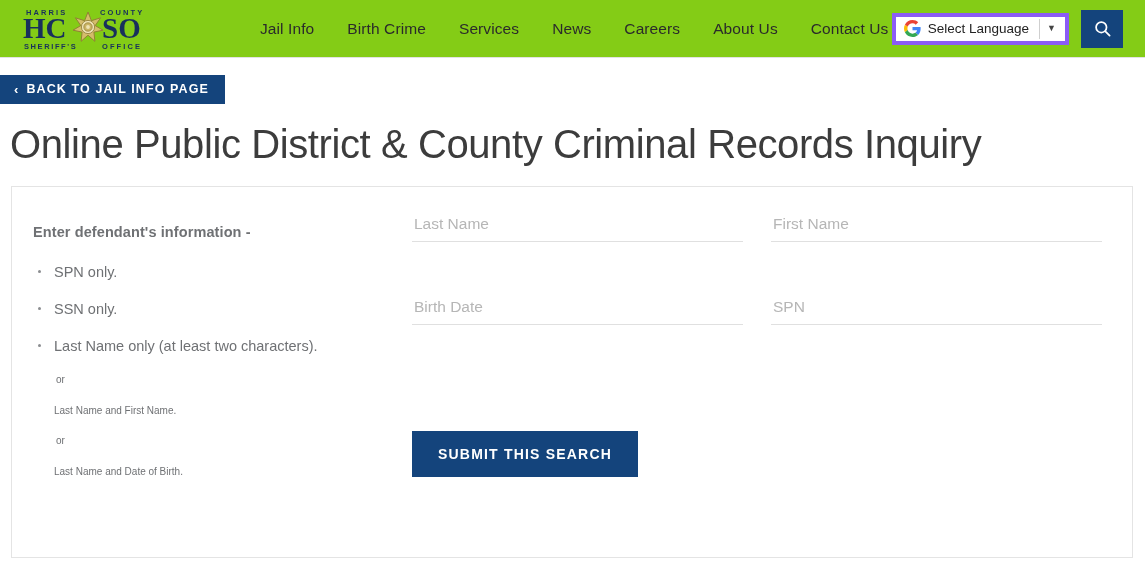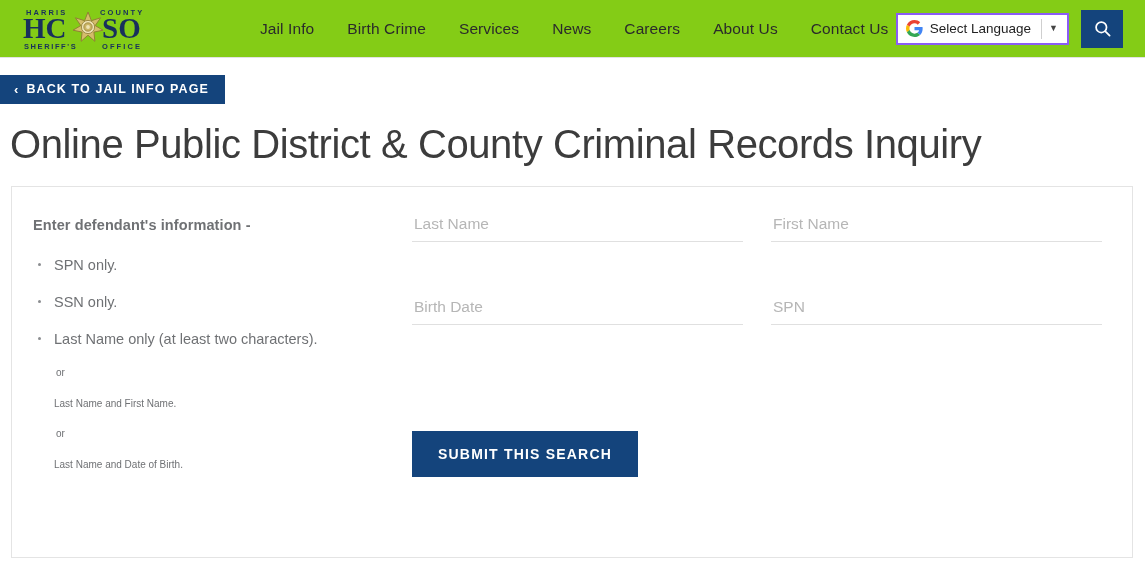--- a/index.html
+++ b/index.html
@@ -60,21 +60,21 @@
     display: flex;
     align-items: center;
     gap: 12px;
     flex: 0 0 auto;
     padding-right: 10px;
   }
 
   .translate-widget {
     display: flex;
     align-items: center;
-    border: 2px solid #8b5cf6;
+    border: 4px solid #8b5cf6;
     background: #fff;
     height: 32px;
     padding: 0 4px 0 8px;
     cursor: pointer;
     min-width: 148px;
   }
   .g-logo { width: 17px; height: 17px; display:block; flex:0 0 17px; }
   .translate-label {
     font-size: 13.5px;
     color: #222;
@@ -164,21 +164,21 @@
   .info-col {
     width: 400px;
     flex: 0 0 400px;
     padding-left: 21px;
   }
 
   .info-heading {
     font-size: 14.5px;
     font-weight: 700;
     color: #6f7174;
-    margin: 6px 0 22px 0;
+    margin: 13px 0 22px 0;
     letter-spacing: 0.1px;
   }
 
   .info-list {
     margin: 0;
     padding: 0;
     list-style: none;
   }
   .info-li {
     position: relative;

